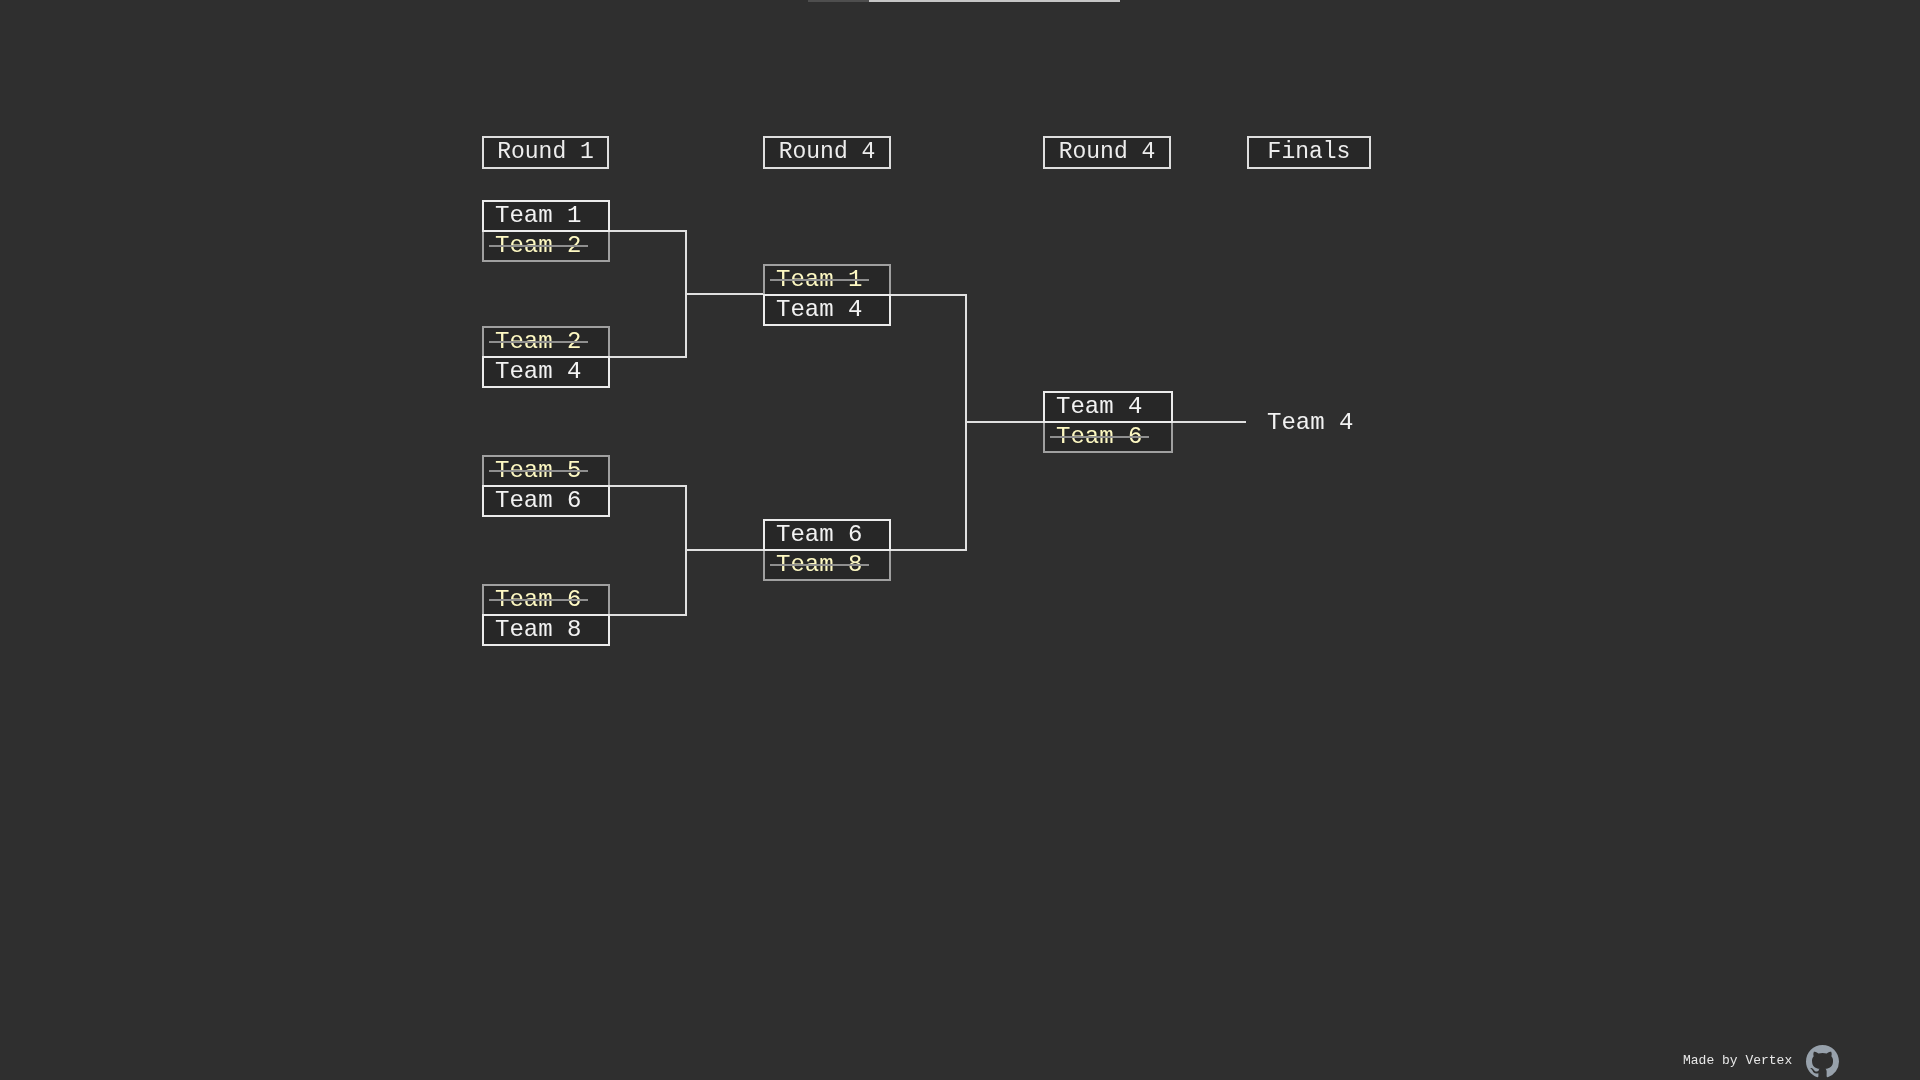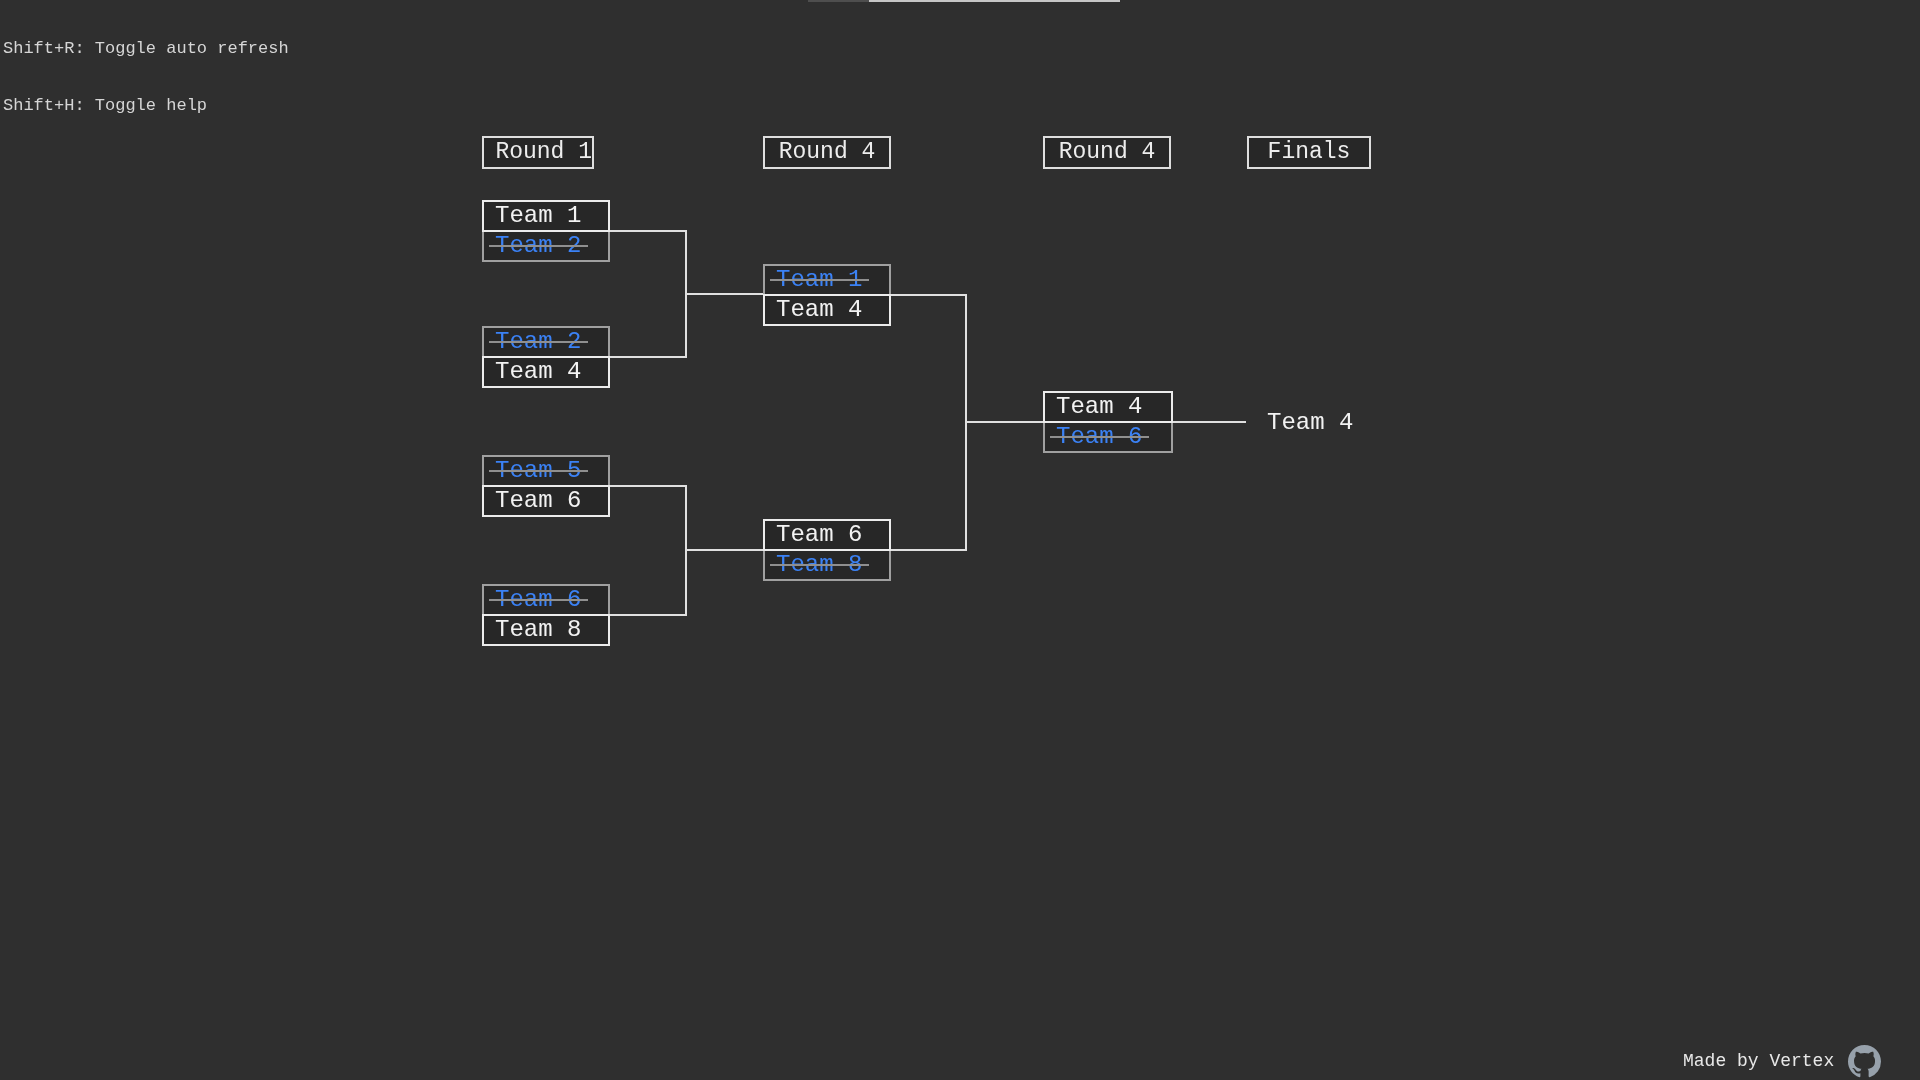--- a/index.html
+++ b/index.html
@@ -8,52 +8,48 @@
     font-family:"Liberation Mono","DejaVu Sans Mono",monospace;overflow:hidden;
   }
   .help{position:absolute;left:3px;top:1px;color:#d6d6d6;font-size:17px;line-height:19px;white-space:pre;}
   .topseg{position:absolute;top:0;height:2px;}
   .hdr{
     position:absolute;height:33px;box-sizing:border-box;border:2px solid #dedede;
     background:#272727;color:#ededed;font-size:23px;line-height:29px;text-align:center;
   }
   .slot{
     position:absolute;width:128px;height:32px;box-sizing:border-box;border:2px solid #a0a0a0;
-    background:#272727;color:#3b82f6;font-size:24px;line-height:28px;padding-left:11px;white-space:pre;
+    background:#272727;color:#fef9c3;font-size:24px;line-height:28px;padding-left:11px;white-space:pre;
   }
   .slot.winner{border-color:#ececec;color:#f2f2f2;z-index:2;}
   .slot .name{position:relative;display:inline-block;}
   .slot.loser .name::after{
     content:"";position:absolute;left:-6px;right:-7px;top:calc(50% - 1px);
     border-top:2px solid #8f8f8f;
   }
   .hline{position:absolute;height:2px;background:#e0e0e0;}
   .vline{position:absolute;width:2px;background:#e0e0e0;}
   .champion{
     position:absolute;left:1267px;top:407px;height:32px;line-height:32px;
     color:#f2f2f2;font-size:24px;white-space:pre;
   }
   .footer{position:absolute;left:1683px;top:1044px;display:flex;align-items:center;gap:14px;}
-  .footer .credit{color:#e8e8e8;font-size:18px;line-height:34px;white-space:pre;}
+  .footer .credit{color:#e8e8e8;font-size:13px;line-height:34px;white-space:pre;}
   .footer svg{display:block;}
 </style>
 </head>
 <body>
 
 <div class="screen">
 
-  <div class="help">
-    <div>Shift+R: Toggle auto refresh</div>
-    <div>Shift+H: Toggle help</div>
-  </div>
 
   <div class="topseg" style="left:808px;width:61px;background:#4e4e4e;"></div>
   <div class="topseg" style="left:869px;width:251px;background:#c6c6c6;"></div>
 
-  <div class="hdr" style="left:482px;top:136px;width:112px;text-align:right;">Round 1</div>
+  <div class="hdr" style="left:482px;top:136px;width:127px;">Round 1</div>
   <div class="hdr" style="left:763px;top:136px;width:128px;">Round 4</div>
   <div class="hdr" style="left:1043px;top:136px;width:128px;">Round 4</div>
   <div class="hdr" style="left:1247px;top:136px;width:124px;">Finals</div>
 
   <div class="slot winner" style="left:482px;top:200px;"><span class="name">Team 1</span></div>
   <div class="slot loser" style="left:482px;top:230px;"><span class="name">Team 2</span></div>
 
   <div class="slot loser" style="left:482px;top:326px;"><span class="name">Team 2</span></div>
   <div class="slot winner" style="left:482px;top:356px;"><span class="name">Team 4</span></div>
 

